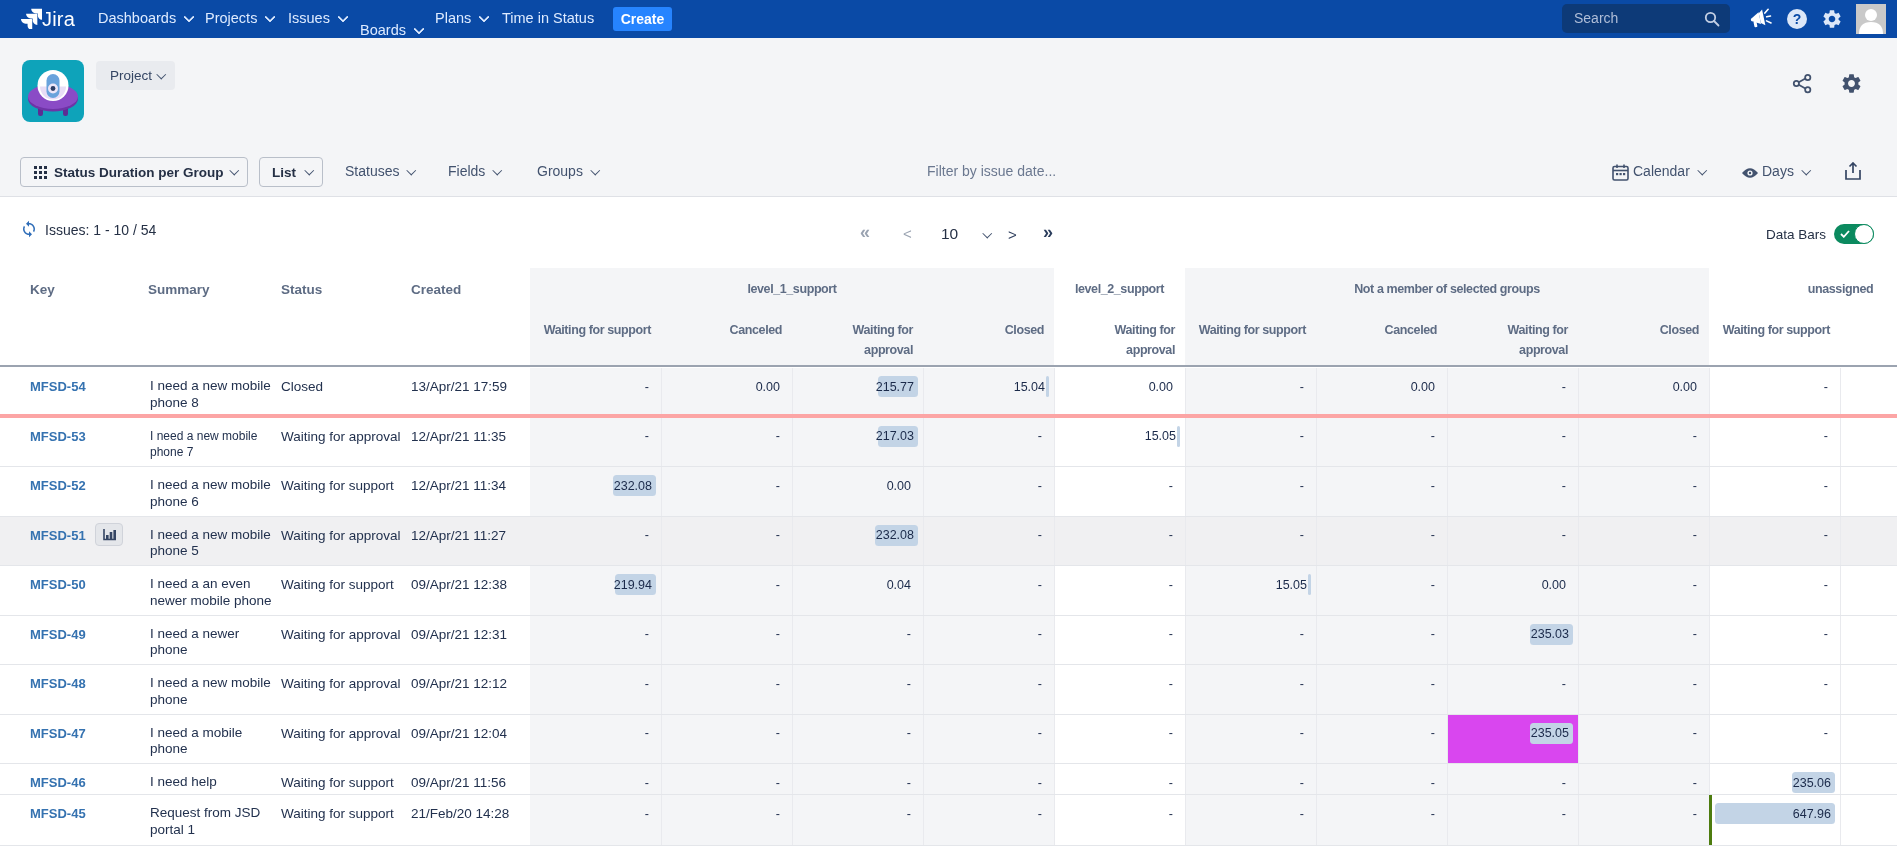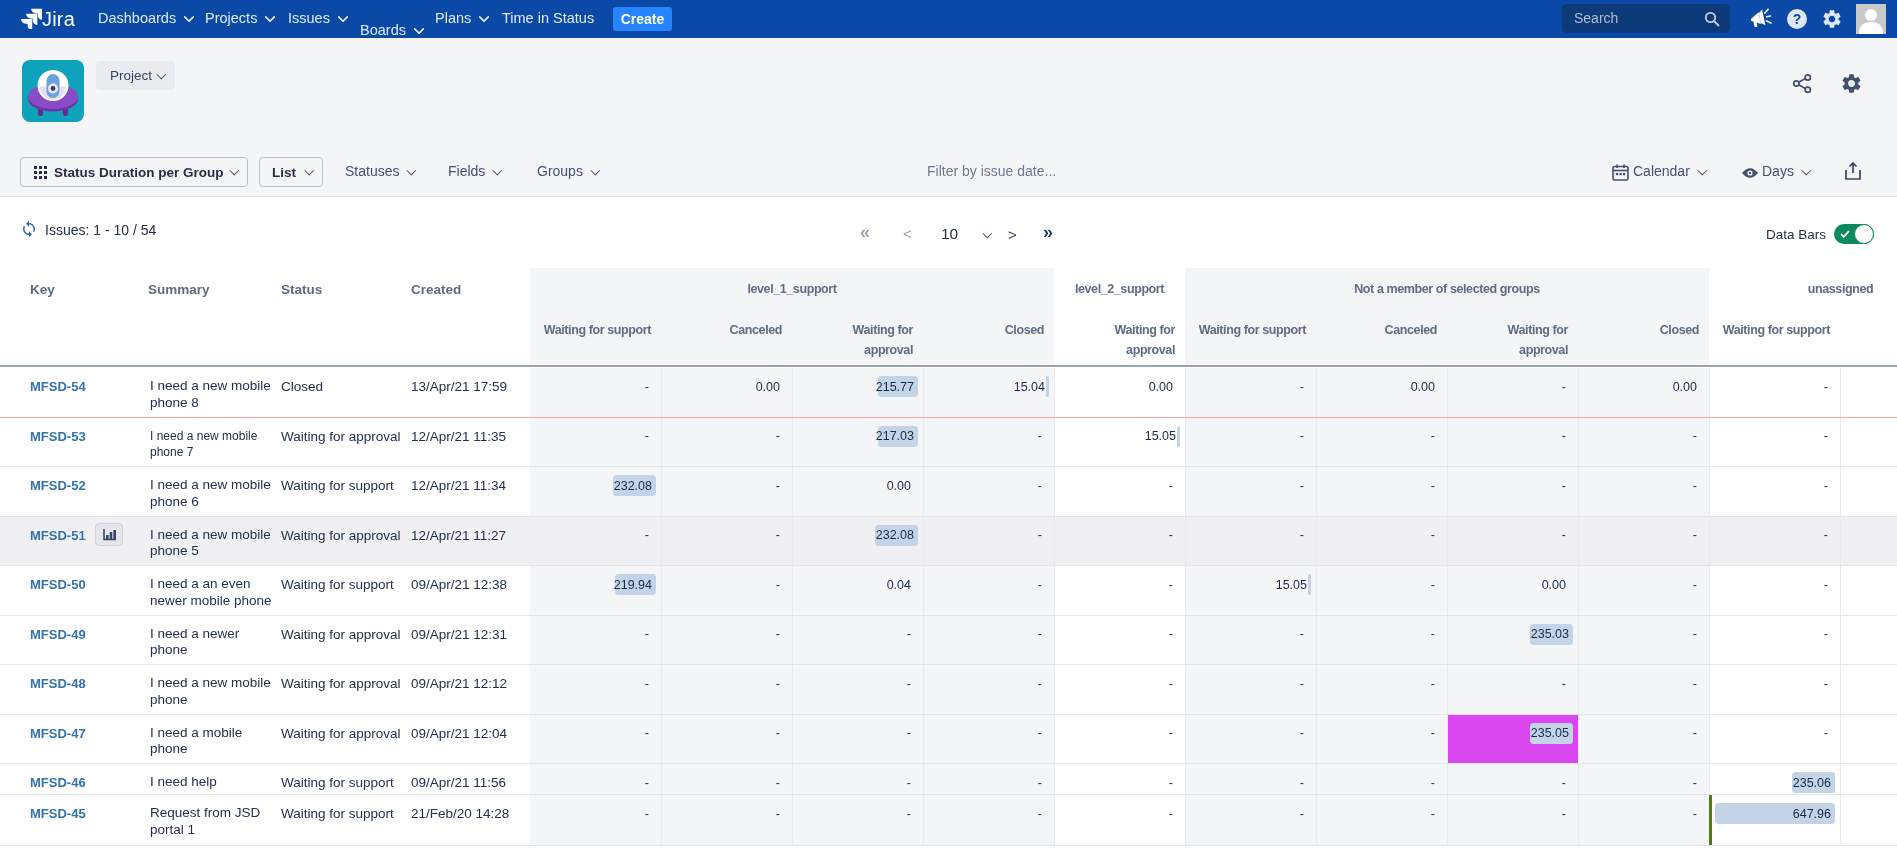--- a/index.html
+++ b/index.html
@@ -185,21 +185,21 @@
 <div style="position:absolute;left:923px;top:53px;width:121px;text-align:right;font-size:12.5px;font-weight:bold;color:#5e6c84;line-height:19.5px;white-space:nowrap;letter-spacing:-0.4px;">Closed</div>
 <div style="position:absolute;left:1054px;top:53px;width:121px;text-align:right;font-size:12.5px;font-weight:bold;color:#5e6c84;line-height:19.5px;white-space:nowrap;letter-spacing:-0.4px;">Waiting for<br>approval</div>
 <div style="position:absolute;left:1185px;top:53px;width:121px;text-align:right;font-size:12.5px;font-weight:bold;color:#5e6c84;line-height:19.5px;white-space:nowrap;letter-spacing:-0.4px;">Waiting for support</div>
 <div style="position:absolute;left:1316px;top:53px;width:121px;text-align:right;font-size:12.5px;font-weight:bold;color:#5e6c84;line-height:19.5px;white-space:nowrap;letter-spacing:-0.4px;">Canceled</div>
 <div style="position:absolute;left:1447px;top:53px;width:121px;text-align:right;font-size:12.5px;font-weight:bold;color:#5e6c84;line-height:19.5px;white-space:nowrap;letter-spacing:-0.4px;">Waiting for<br>approval</div>
 <div style="position:absolute;left:1578px;top:53px;width:121px;text-align:right;font-size:12.5px;font-weight:bold;color:#5e6c84;line-height:19.5px;white-space:nowrap;letter-spacing:-0.4px;">Closed</div>
 <div style="position:absolute;left:1709px;top:53px;width:121px;text-align:right;font-size:12.5px;font-weight:bold;color:#5e6c84;line-height:19.5px;white-space:nowrap;letter-spacing:-0.4px;">Waiting for support</div>
 </div>
 <div style="position:absolute;left:0;top:365px;width:1897px;height:2px;background:#9ba3b0;"></div>
 
-<div style="position:absolute;left:0;top:368.0px;width:1897px;height:50px;border-bottom:1px solid #fca5a5;box-sizing:border-box;">
+<div style="position:absolute;left:0;top:368.0px;width:1897px;height:50px;border-bottom:4px solid #fca5a5;box-sizing:border-box;">
     <div style="position:absolute;left:30px;top:11px;font-size:13px;font-weight:bold;color:#3572b0;">MFSD-54</div>
     <div style="position:absolute;left:150px;top:10px;width:124px;font-size:13.5px;line-height:16.5px;color:#22314e;">I need a new mobile phone 8</div>
     <div style="position:absolute;left:281px;top:11px;font-size:13.5px;color:#22314e;">Closed</div>
     <div style="position:absolute;left:411px;top:11px;font-size:13.5px;color:#22314e;">13/Apr/21 17:59</div>
     <div style="position:absolute;left:530px;top:0;width:131px;height:100%;background:#f4f5f7;box-sizing:border-box;">
       <div style="position:absolute;right:12px;top:11.5px;font-size:12.5px;color:#1b2a4a;">-</div>
     </div>
     <div style="position:absolute;left:661px;top:0;width:131px;height:100%;border-left:1px solid #e9eaee;background:#f4f5f7;box-sizing:border-box;">
       <div style="position:absolute;right:12px;top:11.5px;font-size:12.5px;color:#1b2a4a;">0.00</div>
     </div>

